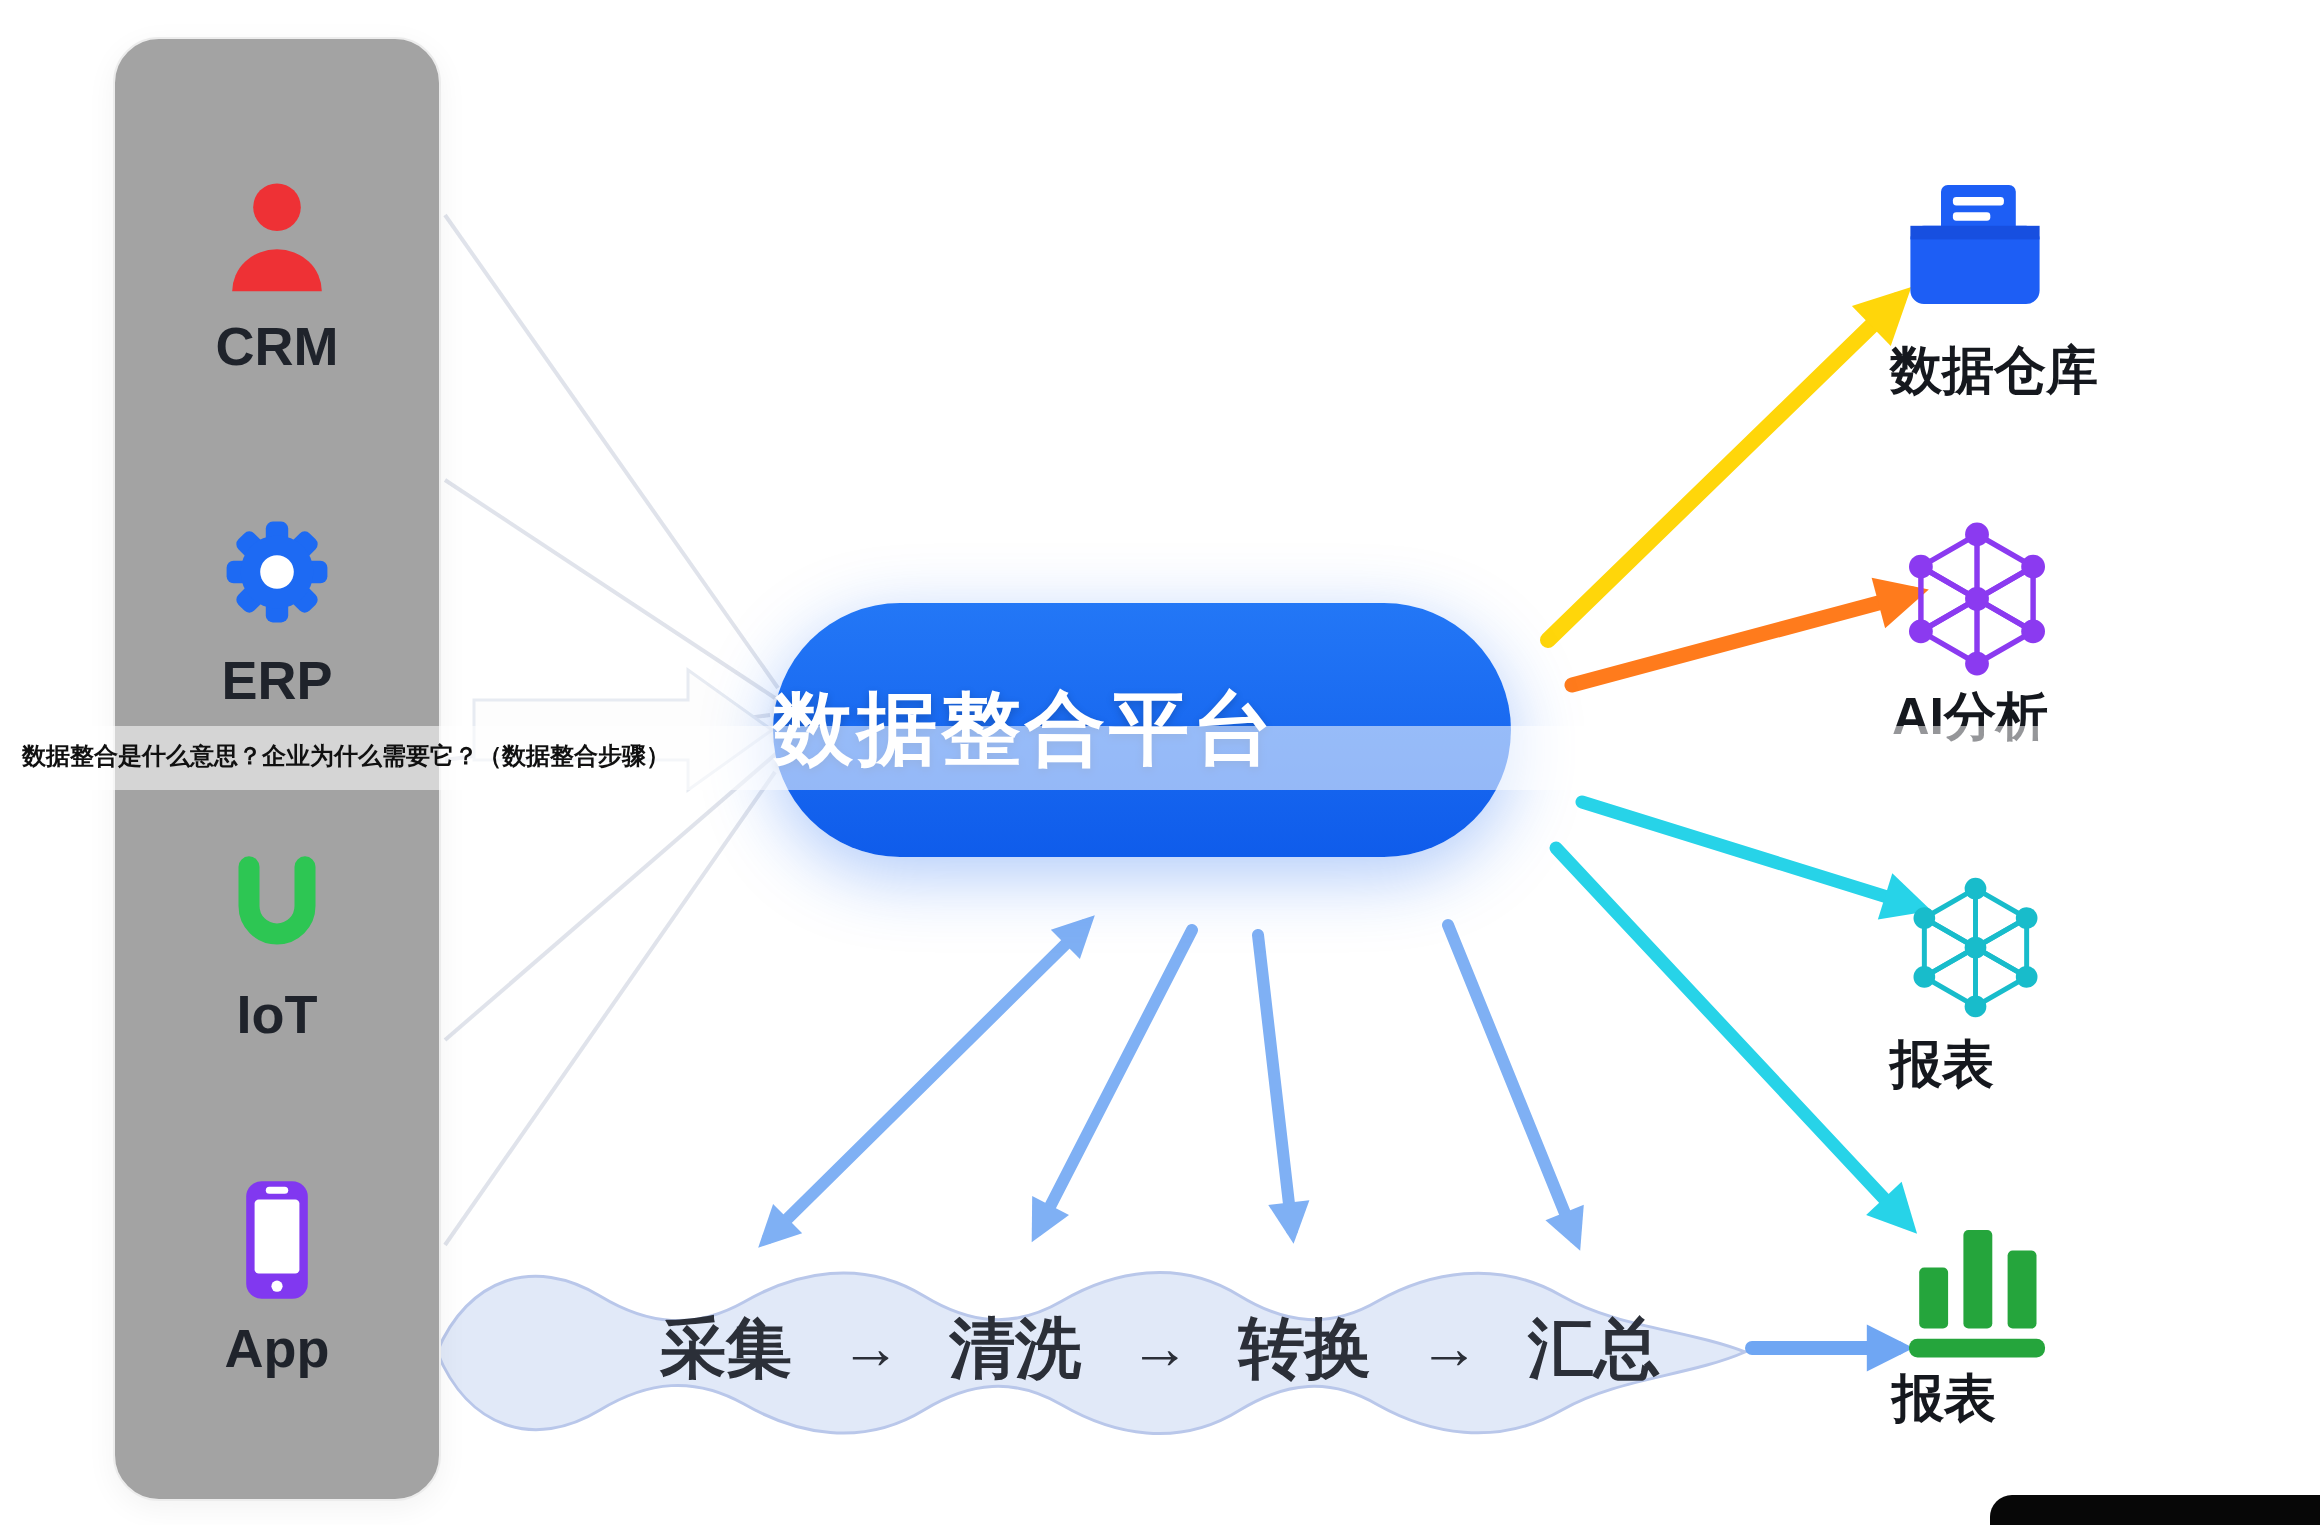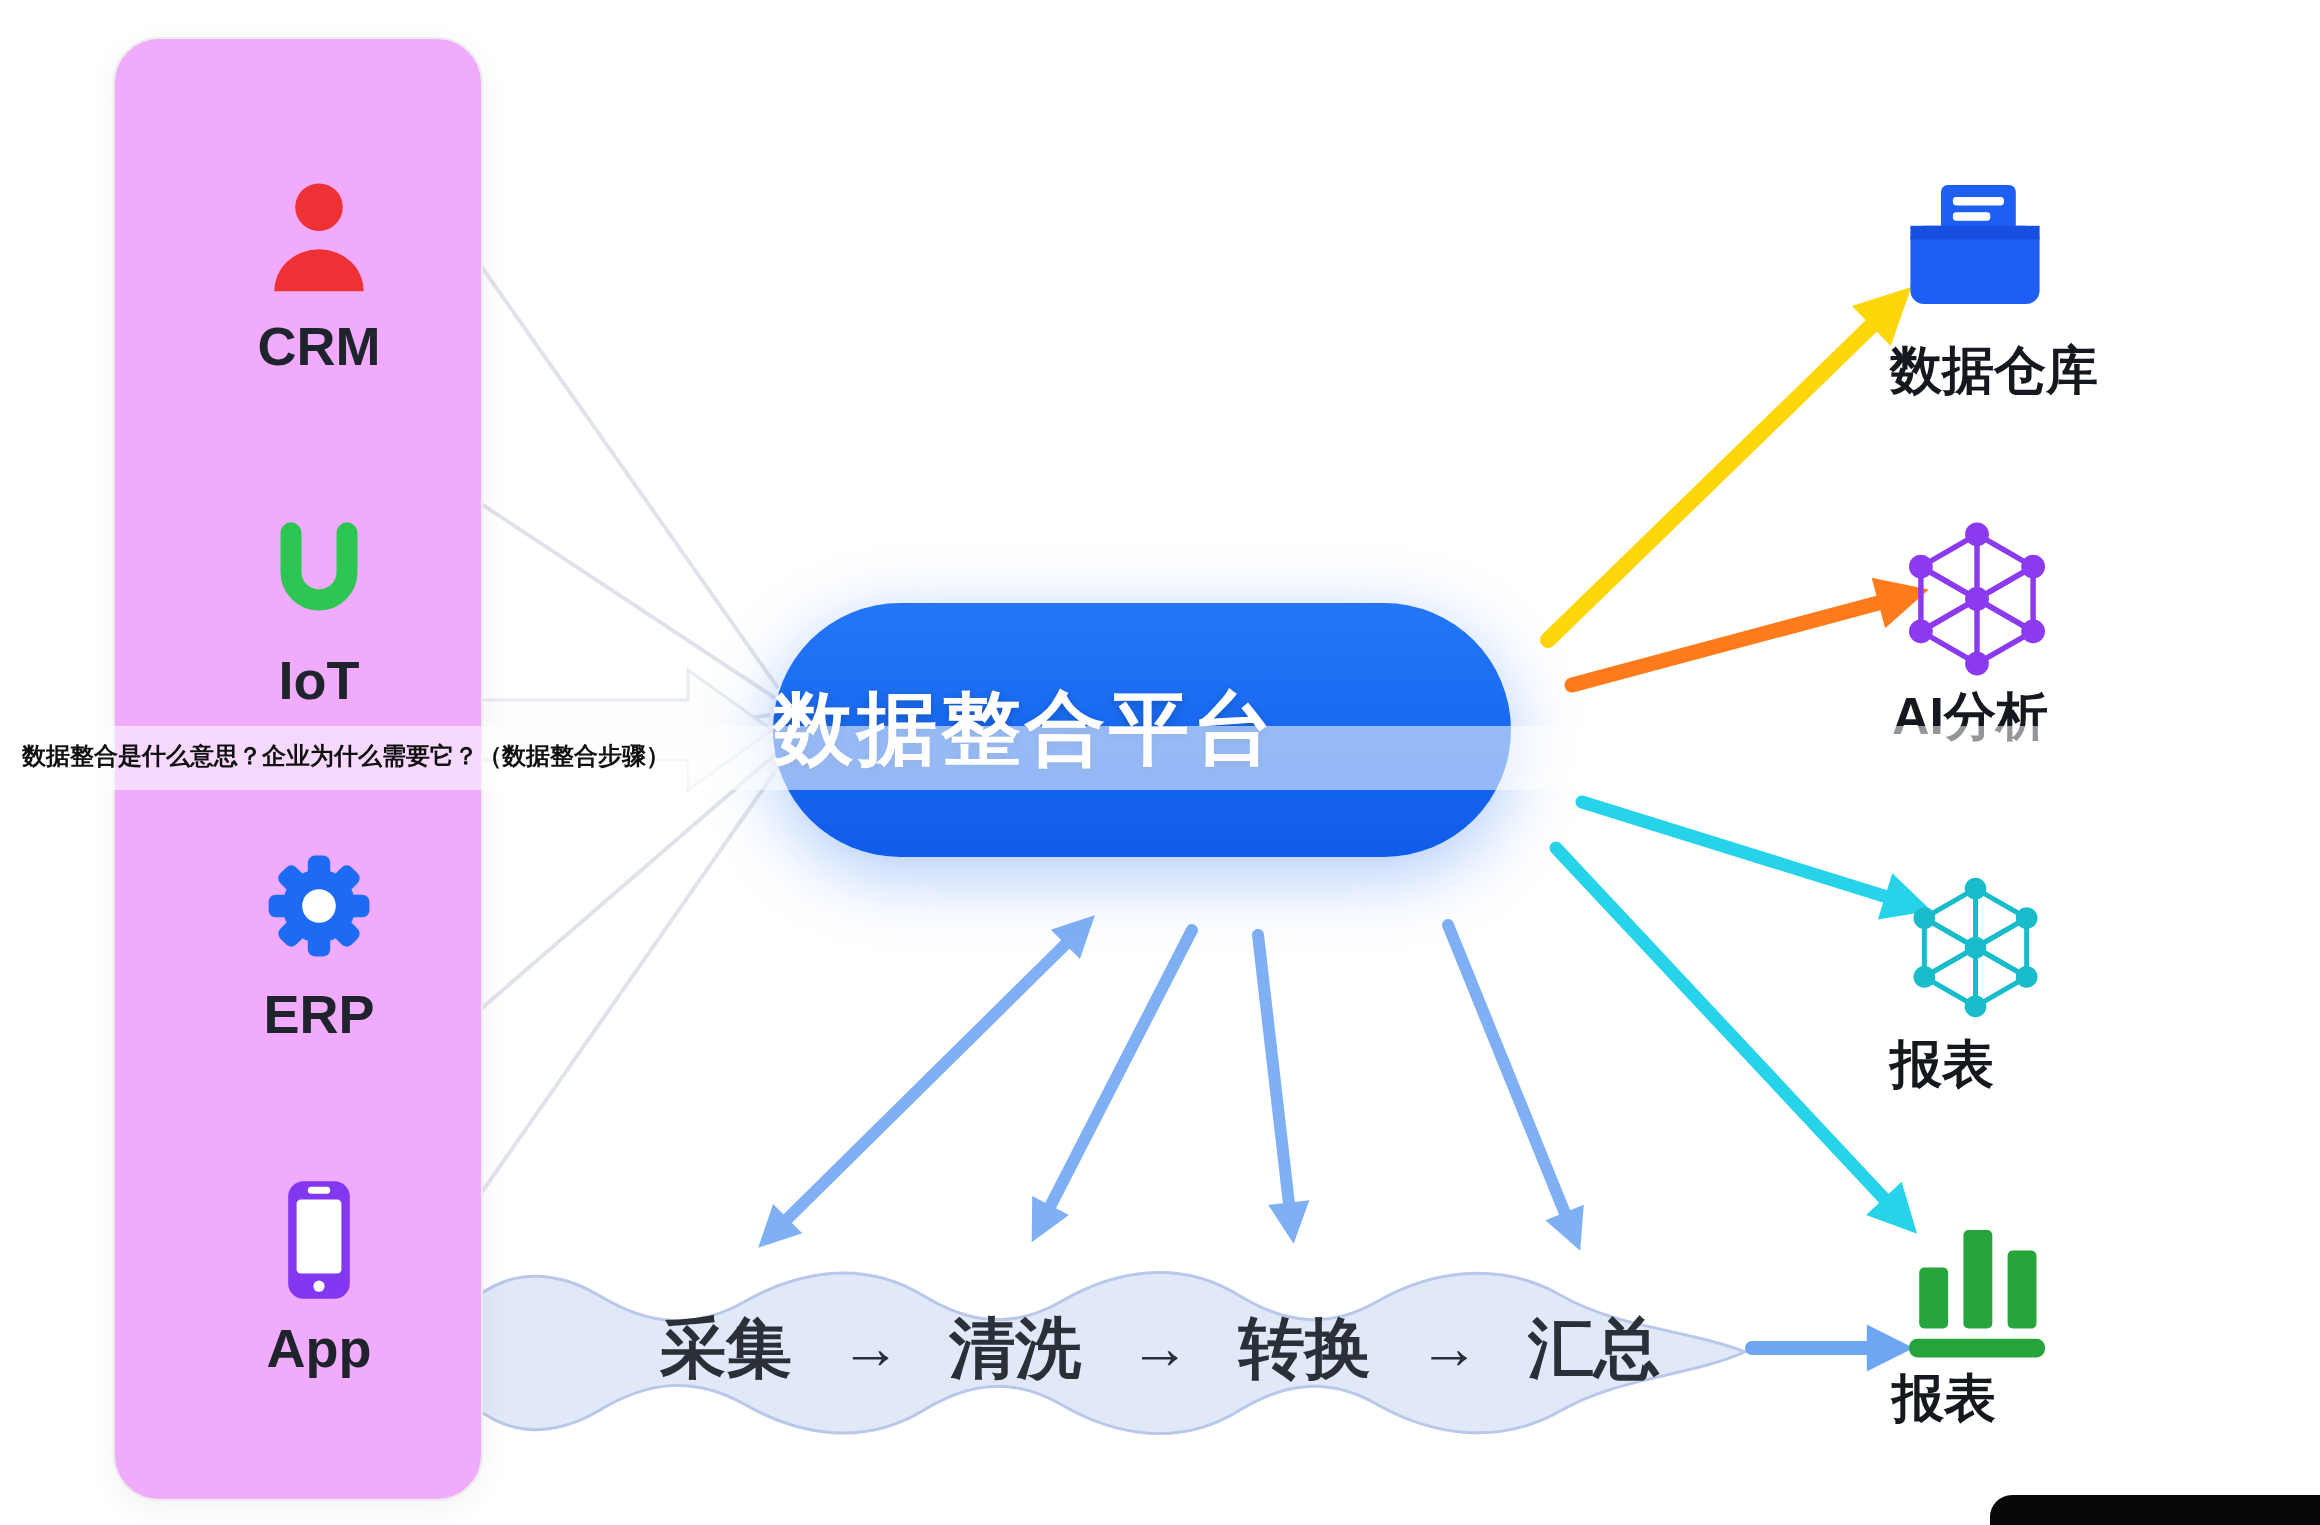--- a/index.html
+++ b/index.html
@@ -5,23 +5,23 @@
   html,body{margin:0;padding:0;background:#ffffff;}
   .canvas{
     position:relative;width:2320px;height:1525px;background:#ffffff;overflow:hidden;
     font-family:"Liberation Sans", sans-serif;
   }
   .layer{position:absolute;left:0;top:0;z-index:0;}
 
   
   .side-card{
     position:absolute;left:113px;top:37px;width:324px;height:1460px;
-    background:#f0abfc;border:2px solid #ececec;border-radius:46px;
+    background:#a3a3a3;border:2px solid #ececec;border-radius:46px;
     box-shadow:0 8px 30px rgba(0,0,0,0.05);z-index:1;
-    display:flex;flex-direction:column;justify-content:space-evenly;align-items:center;padding-left:42px;
+    display:flex;flex-direction:column;justify-content:space-evenly;align-items:center;
   }
   .side-item{display:flex;flex-direction:column;align-items:center;}
   .icon-box{width:150px;height:150px;display:flex;align-items:center;justify-content:center;}
   .side-label{margin-top:6px;font-size:54px;font-weight:700;color:#1f232b;line-height:1;}
 
   
   .pill{
     position:absolute;left:773px;top:603px;width:738px;height:254px;z-index:1;
     background:linear-gradient(180deg,#2377f6 0%,#0f5ceb 100%);
     border-radius:130px;display:flex;align-items:center;justify-content:flex-start;
@@ -137,48 +137,48 @@
           <circle cx="50" cy="28" r="17" fill="#ee3135"></circle>
           <path d="M18,88 a32,30 0 0 1 64,0 z" fill="#ee3135"></path>
         </svg>
       </div>
       <div class="side-label">CRM</div>
     </div>
 
     <div class="side-item">
       <div class="icon-box">
         <svg width="140" height="140" viewBox="0 0 100 100">
-          <path d="M30,22 v28 a20,20 0 0 0 40,0 v-28" fill="none" stroke="#2dc653" stroke-width="15" stroke-linecap="round"></path>
-        </svg>
-      </div>
-      <div class="side-label">IoT</div>
-    </div>
-
-    <div class="side-item">
-      <div class="icon-box">
-        <svg width="140" height="140" viewBox="0 0 100 100">
           <g fill="#1d6af3">
             <g transform="translate(50,50)">
               <rect x="-8" y="-36" width="16" height="18" rx="5"></rect>
               <rect x="-8" y="-36" width="16" height="18" rx="5" transform="rotate(45)"></rect>
               <rect x="-8" y="-36" width="16" height="18" rx="5" transform="rotate(90)"></rect>
               <rect x="-8" y="-36" width="16" height="18" rx="5" transform="rotate(135)"></rect>
               <rect x="-8" y="-36" width="16" height="18" rx="5" transform="rotate(180)"></rect>
               <rect x="-8" y="-36" width="16" height="18" rx="5" transform="rotate(225)"></rect>
               <rect x="-8" y="-36" width="16" height="18" rx="5" transform="rotate(270)"></rect>
               <rect x="-8" y="-36" width="16" height="18" rx="5" transform="rotate(315)"></rect>
               <circle r="26"></circle>
             </g>
             <circle cx="50" cy="50" r="12" fill="#ffffff"></circle>
           </g>
         </svg>
       </div>
       <div class="side-label">ERP</div>
     </div>
 
+    <div class="side-item">
+      <div class="icon-box">
+        <svg width="140" height="140" viewBox="0 0 100 100">
+          <path d="M30,22 v28 a20,20 0 0 0 40,0 v-28" fill="none" stroke="#2dc653" stroke-width="15" stroke-linecap="round"></path>
+        </svg>
+      </div>
+      <div class="side-label">IoT</div>
+    </div>
+
 
     <div class="side-item">
       <div class="icon-box">
         <svg width="140" height="140" viewBox="0 0 100 100">
           <rect x="28" y="8" width="44" height="84" rx="11" fill="#8138f0"></rect>
           <rect x="34" y="21" width="32" height="53" rx="3" fill="#ffffff"></rect>
           <rect x="42" y="12" width="16" height="5" rx="2.5" fill="#ffffff"></rect>
           <circle cx="50" cy="83" r="4" fill="#ffffff"></circle>
         </svg>
       </div>

